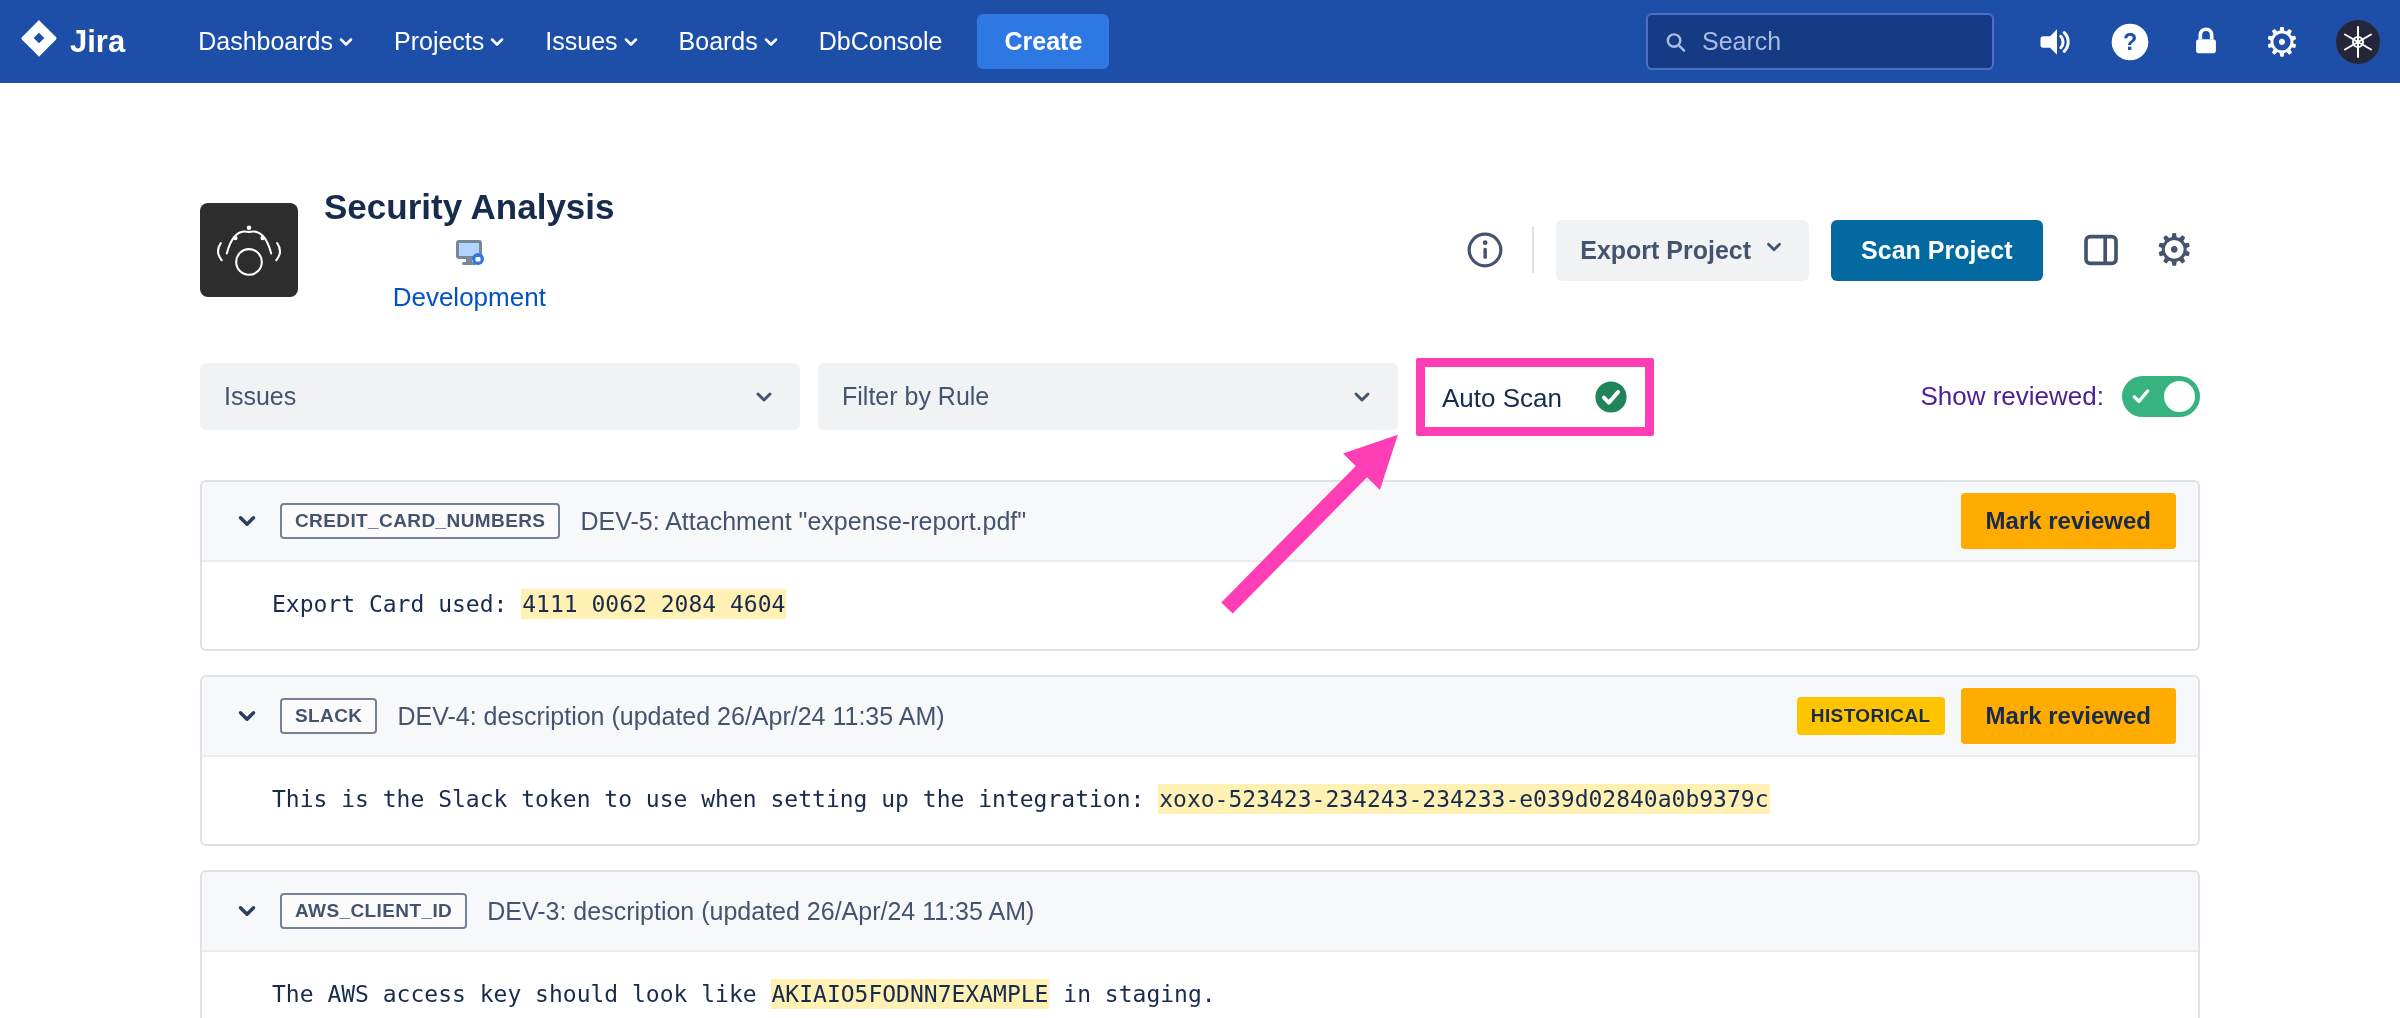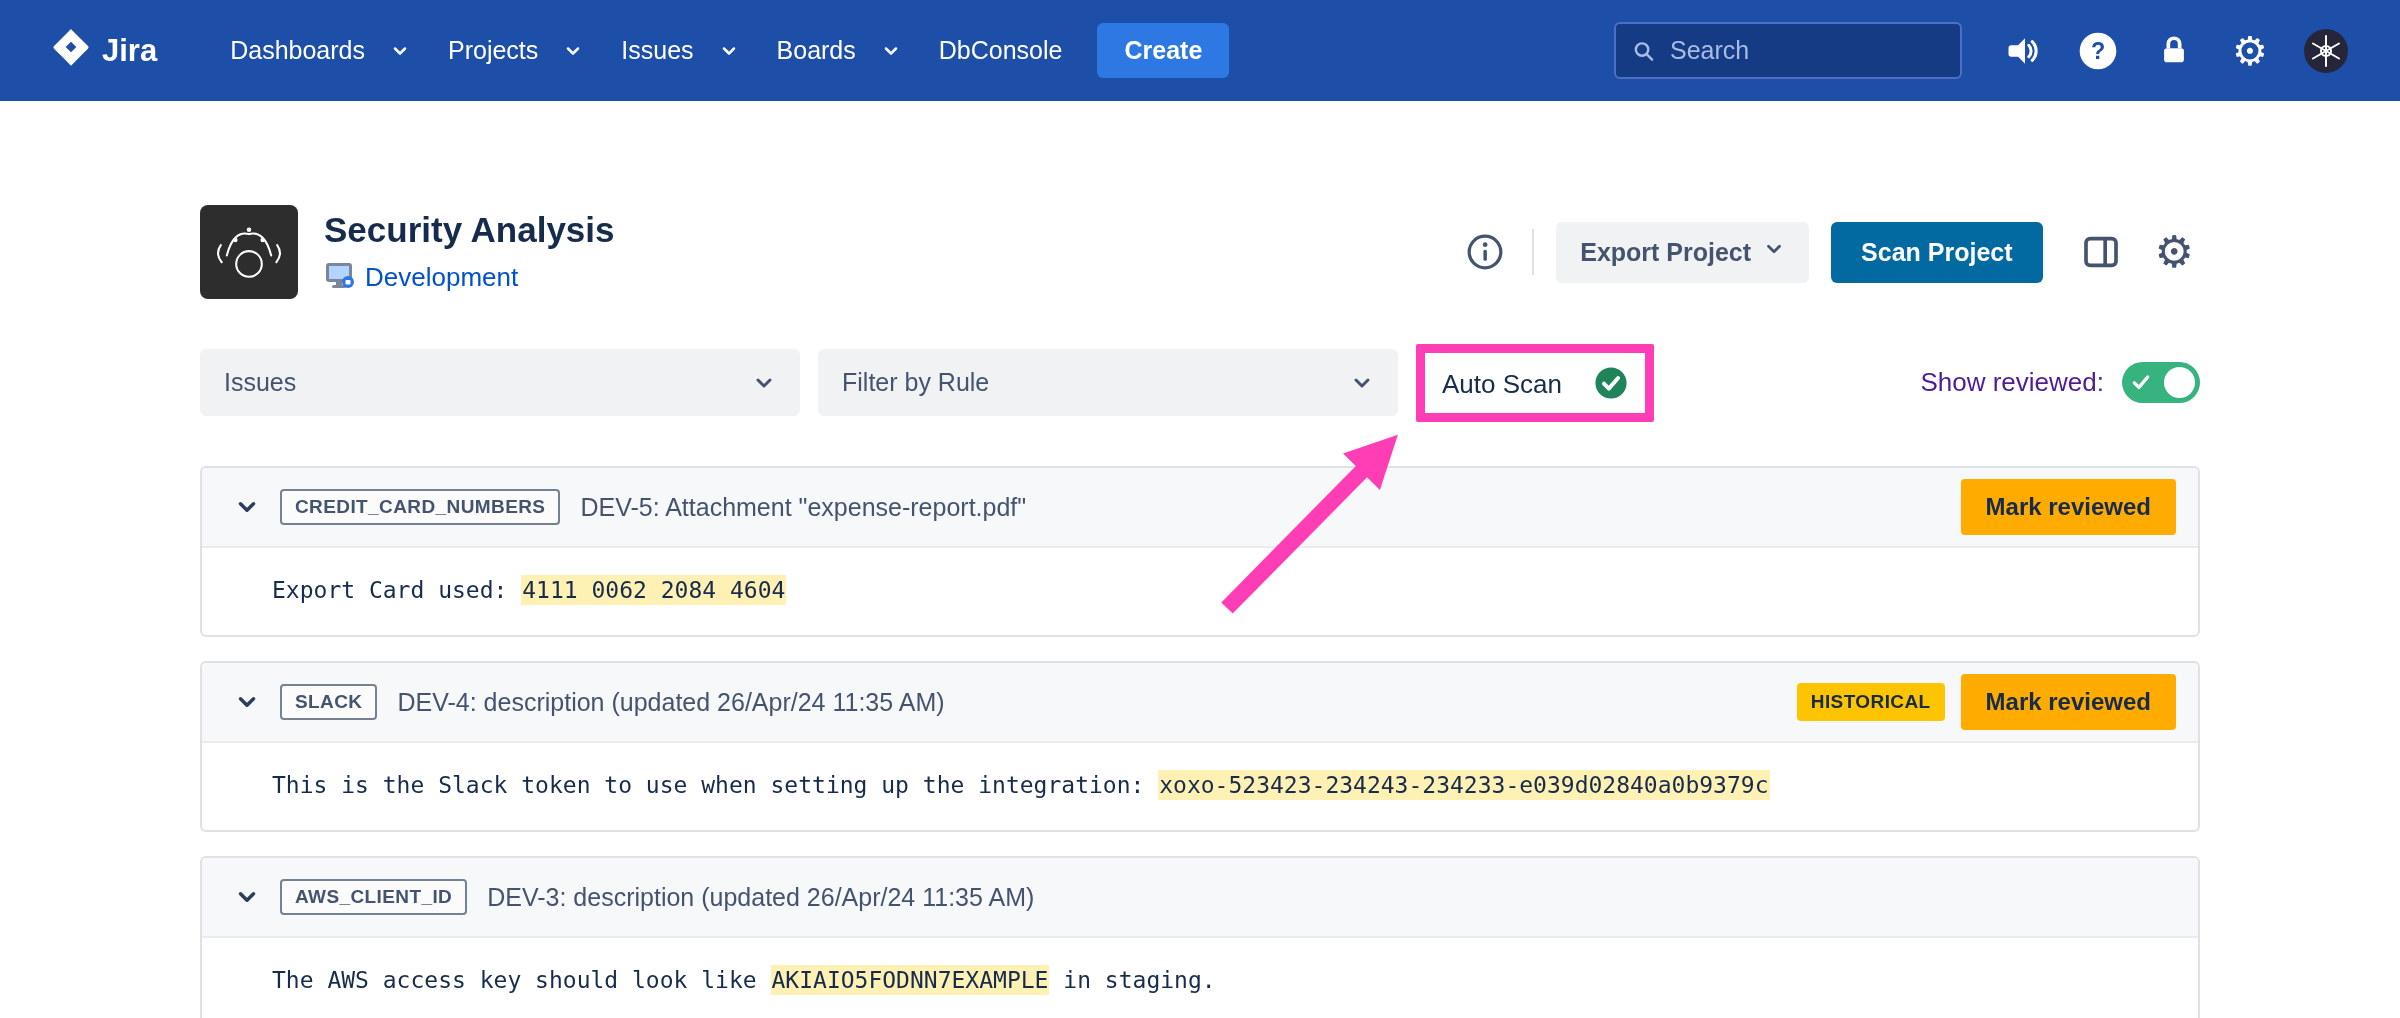--- a/index.html
+++ b/index.html
@@ -3,28 +3,28 @@
 <meta charset="utf-8">
 <style>
   * { box-sizing: border-box; }
   html,body { margin:0; padding:0; }
   body {
     width:2400px; height:1018px; overflow:hidden; position:relative;
     background:#fff; font-family:"Liberation Sans", sans-serif; color:#172B4D;
   }
   
   .navbar {
-    height:101px; background:#1D4EA8; display:flex; align-items:center;
-    padding:0 52px;
+    height:83px; background:#1D4EA8; display:flex; align-items:center;
+    padding:0 20px;
   }
   .brand { display:flex; align-items:center; gap:12px; color:#fff; font-size:31px; font-weight:bold; }
   .brand svg { width:38px; height:38px; }
   .nav-menu { display:flex; align-items:center; margin-left:56px; gap:4px; }
   .nav-item {
-    display:flex; align-items:center; gap:25px; color:#fff; font-size:25px;
+    display:flex; align-items:center; gap:3px; color:#fff; font-size:25px;
     padding:12px 17px; border-radius:6px; cursor:pointer; white-space:nowrap;
   }
   .nav-item svg { width:20px; height:20px; }
   .create-btn {
     margin-left:14px; background:#2E78E4; color:#fff; font-weight:bold; font-size:25px;
     padding:13px 27px; border:none; border-radius:6px; cursor:pointer; font-family:inherit;
   }
   .nav-search {
     margin-left:auto; display:flex; align-items:center; gap:13px; width:348px; height:57px;
     background:#153B85; border:2px solid #4D6FC4; border-radius:6px; padding:0 16px;
@@ -38,21 +38,21 @@
   .nav-icon { width:44px; height:44px; display:flex; align-items:center; justify-content:center; cursor:pointer; }
   .glyph-gear { font-size:40px; color:#fff; line-height:1; }
   
   .container { width:2000px; margin:0 auto; }
   
   .project-header { margin-top:104px; display:flex; align-items:center; }
   .proj-tile { width:98px; height:94px; background:#2D2D2D; border-radius:8px; flex:none;
     display:flex; align-items:center; justify-content:center; }
   .header-text { margin-left:26px; }
   .page-title { font-size:35px; font-weight:bold; color:#172B4D; margin:0 0 10px; }
-  .breadcrumb-row { display:flex; align-items:center; gap:11px; }
+  .breadcrumb-row { display:flex; align-items:center; gap:11px;flex-direction:column; }
   .dev-link { color:#0052CC; font-size:26px; text-decoration:none; cursor:pointer; }
   .header-actions { margin-left:auto; display:flex; align-items:center; gap:22px; }
   .divider { width:2px; height:46px; background:#DFE1E6; }
   .export-btn {
     background:#F1F2F4; color:#44546F; font-weight:600; font-size:25px;
     padding:16px 24px; border:none; border-radius:6px; display:flex; gap:12px;
     cursor:pointer; font-family:inherit;
   }
   .scan-btn {
     background:#0369a1; color:#fff; font-weight:bold; font-size:25px;

